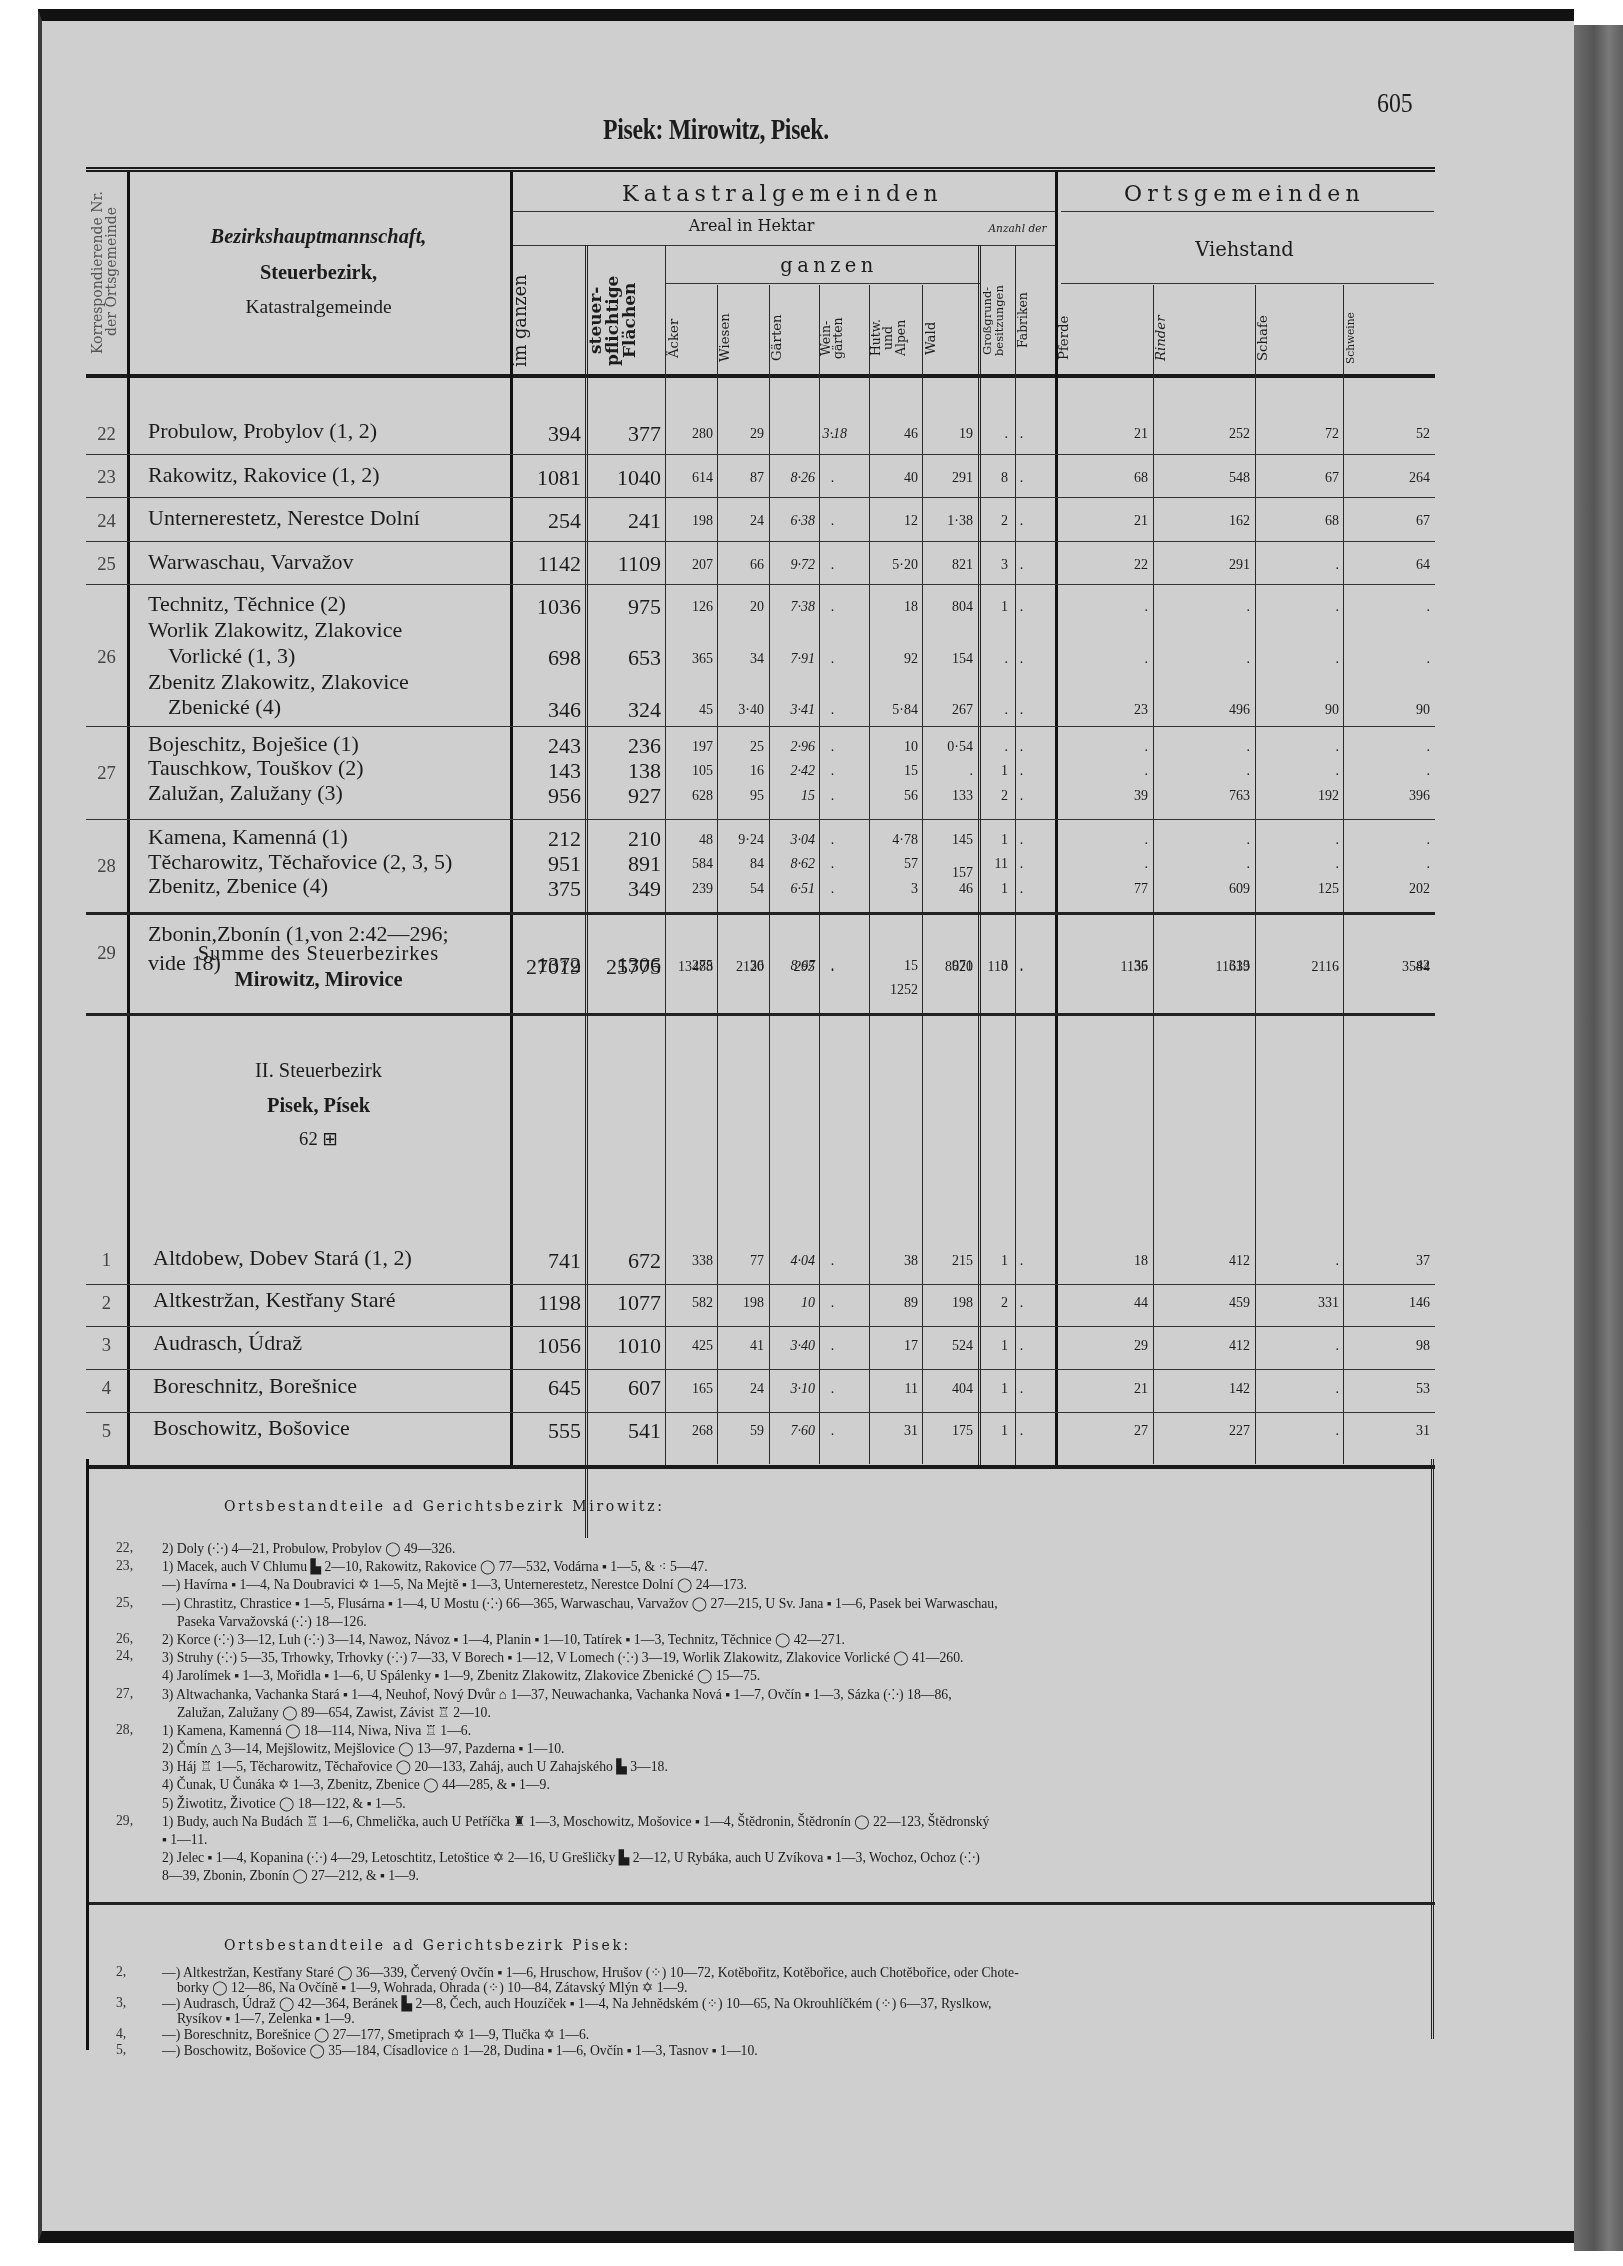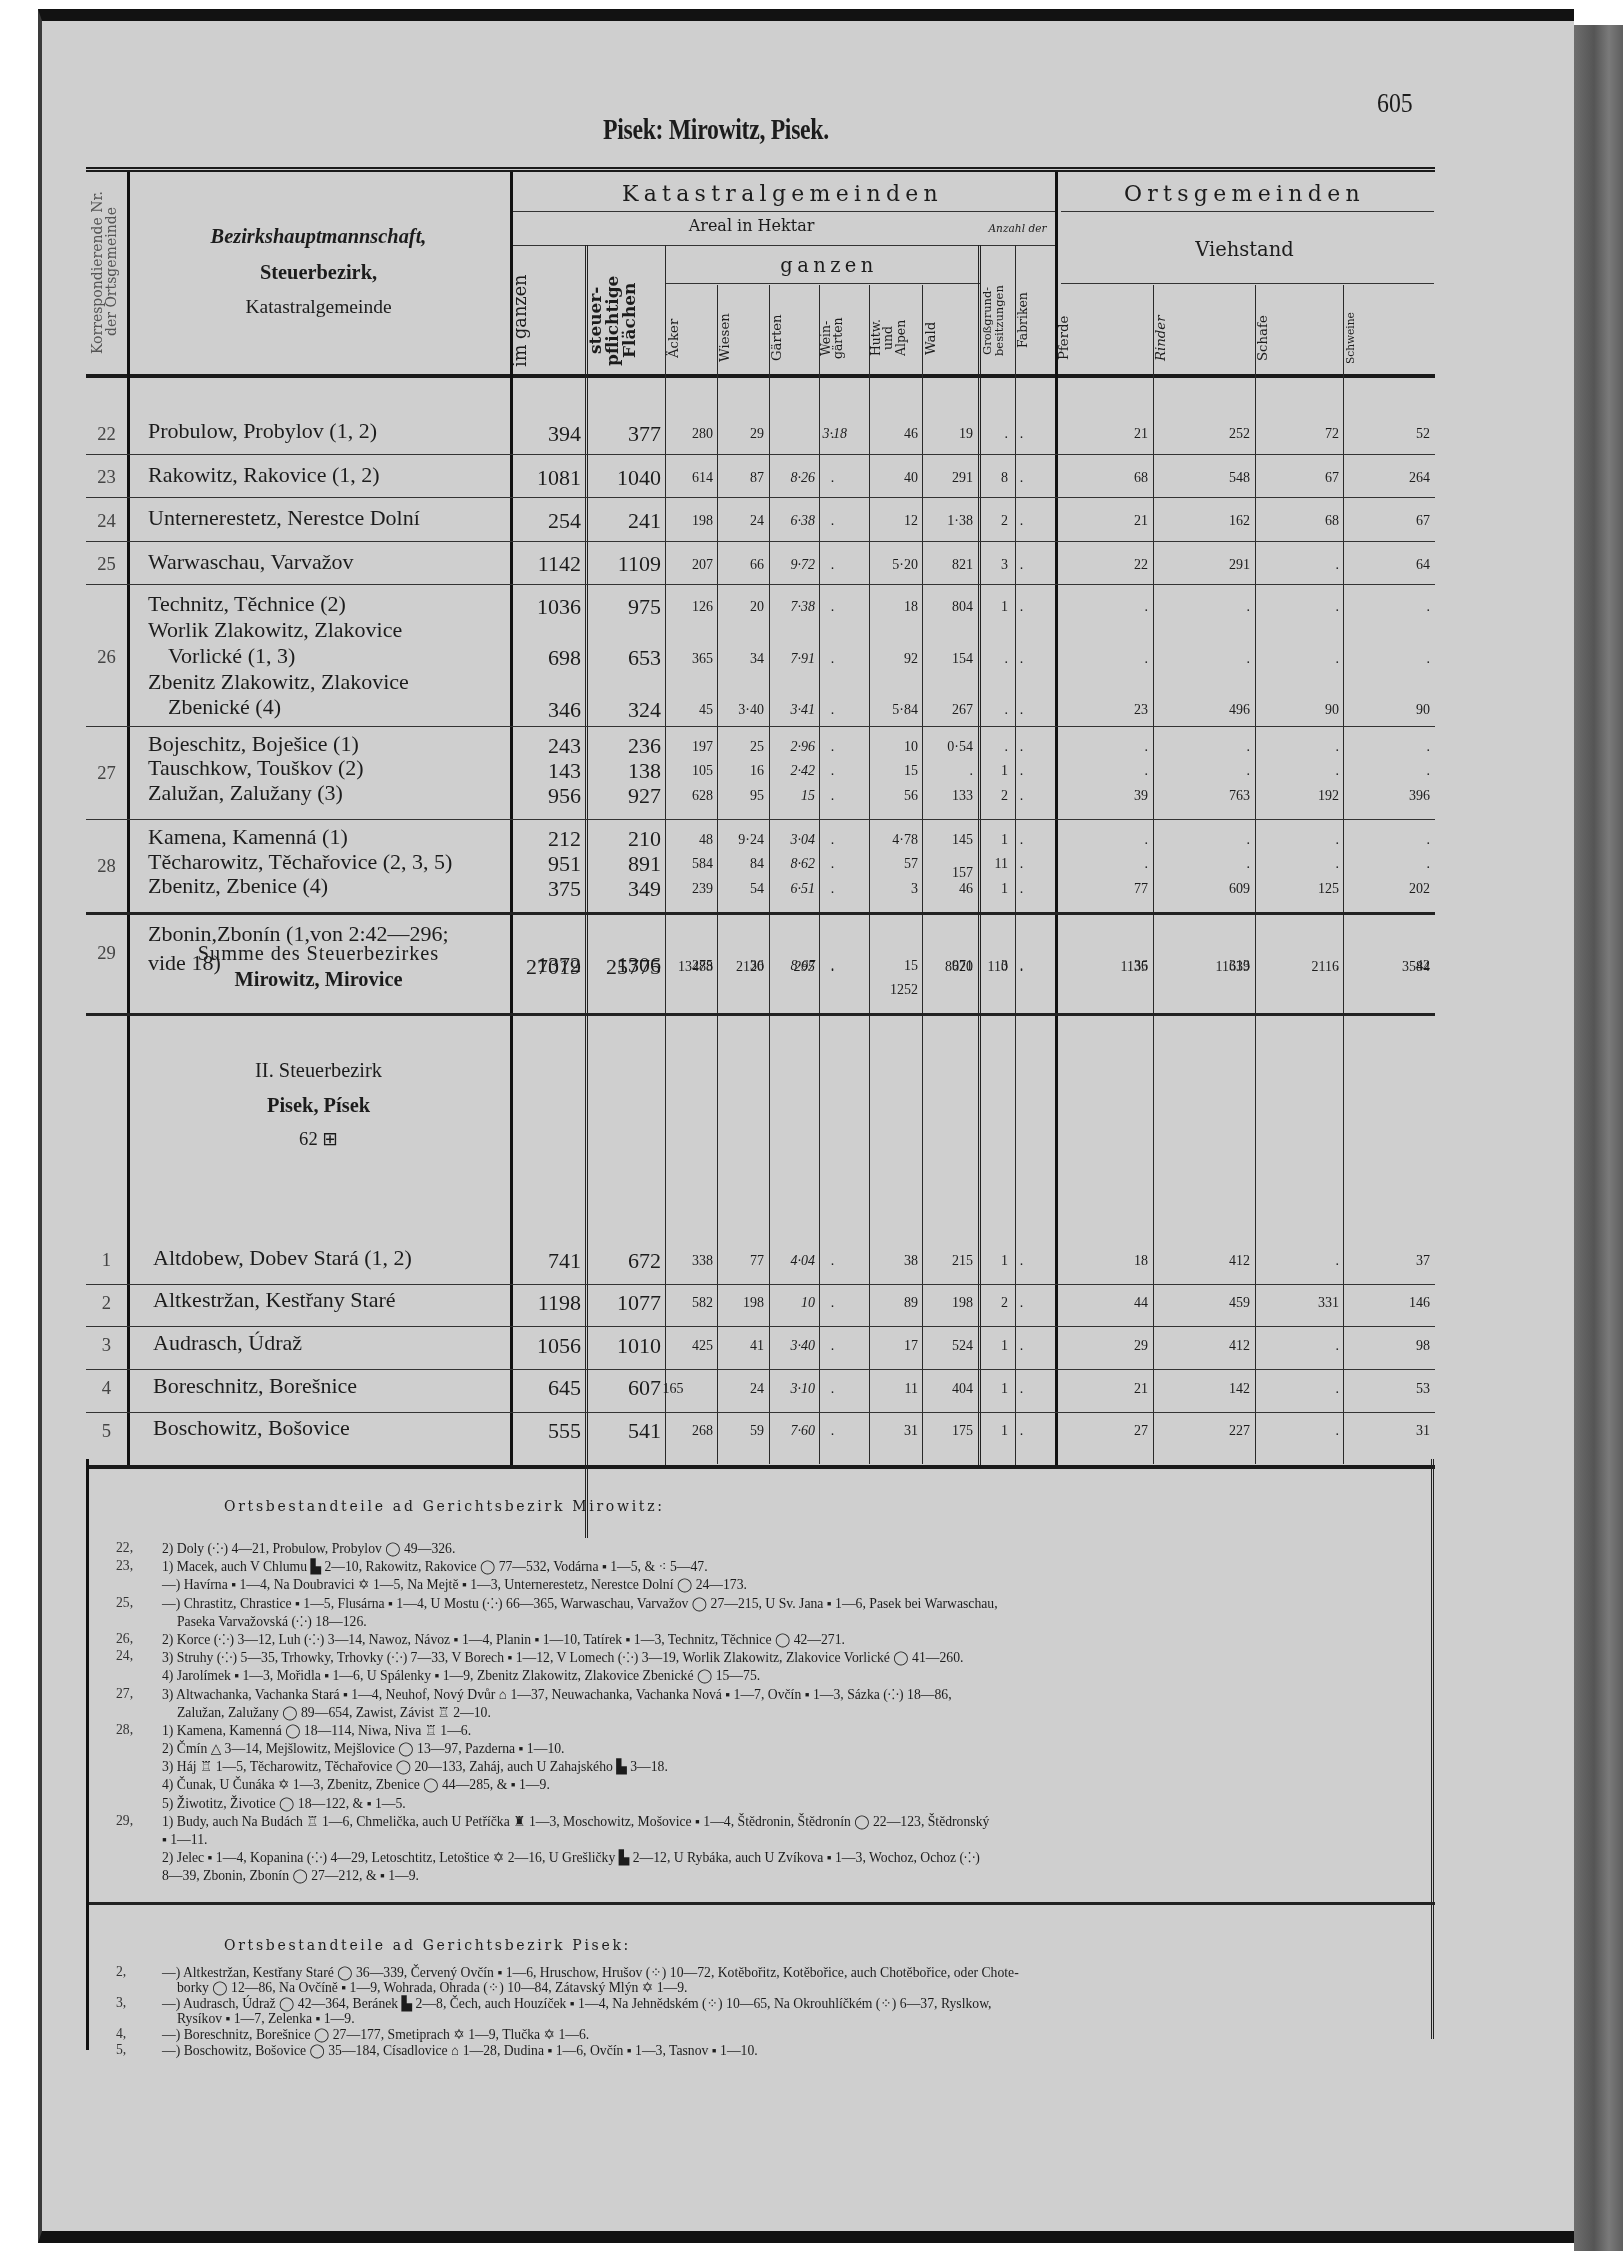--- a/index.html
+++ b/index.html
@@ -401,21 +401,21 @@
       <div class="cell sm" style="top: 1166px; left: 842px; width: 80px;">1</div>
       <div class="cell sm" style="top: 1166px; left: 918px; width: 35px; text-align: center;">.</div>
       <div class="cell sm" style="top: 1166px; left: 982px; width: 80px;">29</div>
       <div class="cell sm" style="top: 1166px; left: 1084px; width: 80px;">412</div>
       <div class="cell sm" style="top: 1166px; left: 1173px; width: 80px;">.</div>
       <div class="cell sm" style="top: 1166px; left: 1264px; width: 80px;">98</div>
       <div class="rn" style="top: 1205px;">4</div>
       <div class="nm" style="top: 1201px;;left:67px">Boreschnitz, Borešnice</div>
       <div class="cell big" style="top: 1203px; left: 415px; width: 80px;">645</div>
       <div class="cell big" style="top: 1203px; left: 495px; width: 80px;">607</div>
-      <div class="cell sm" style="top: 1209px; left: 547px; width: 80px; text-align: center;">165</div>
+      <div class="cell sm" style="top: 1209px; left: 547px; width: 80px;">165</div>
       <div class="cell sm" style="top: 1209px; left: 598px; width: 80px;">24</div>
       <div class="cell sm it" style="top: 1209px; left: 649px; width: 80px;">3·10</div>
       <div class="cell sm" style="top: 1209px; left: 729px; width: 35px; text-align: center;">.</div>
       <div class="cell sm" style="top: 1209px; left: 752px; width: 80px;">11</div>
       <div class="cell sm" style="top: 1209px; left: 807px; width: 80px;">404</div>
       <div class="cell sm" style="top: 1209px; left: 842px; width: 80px;">1</div>
       <div class="cell sm" style="top: 1209px; left: 918px; width: 35px; text-align: center;">.</div>
       <div class="cell sm" style="top: 1209px; left: 982px; width: 80px;">21</div>
       <div class="cell sm" style="top: 1209px; left: 1084px; width: 80px;">142</div>
       <div class="cell sm" style="top: 1209px; left: 1173px; width: 80px;">.</div>

